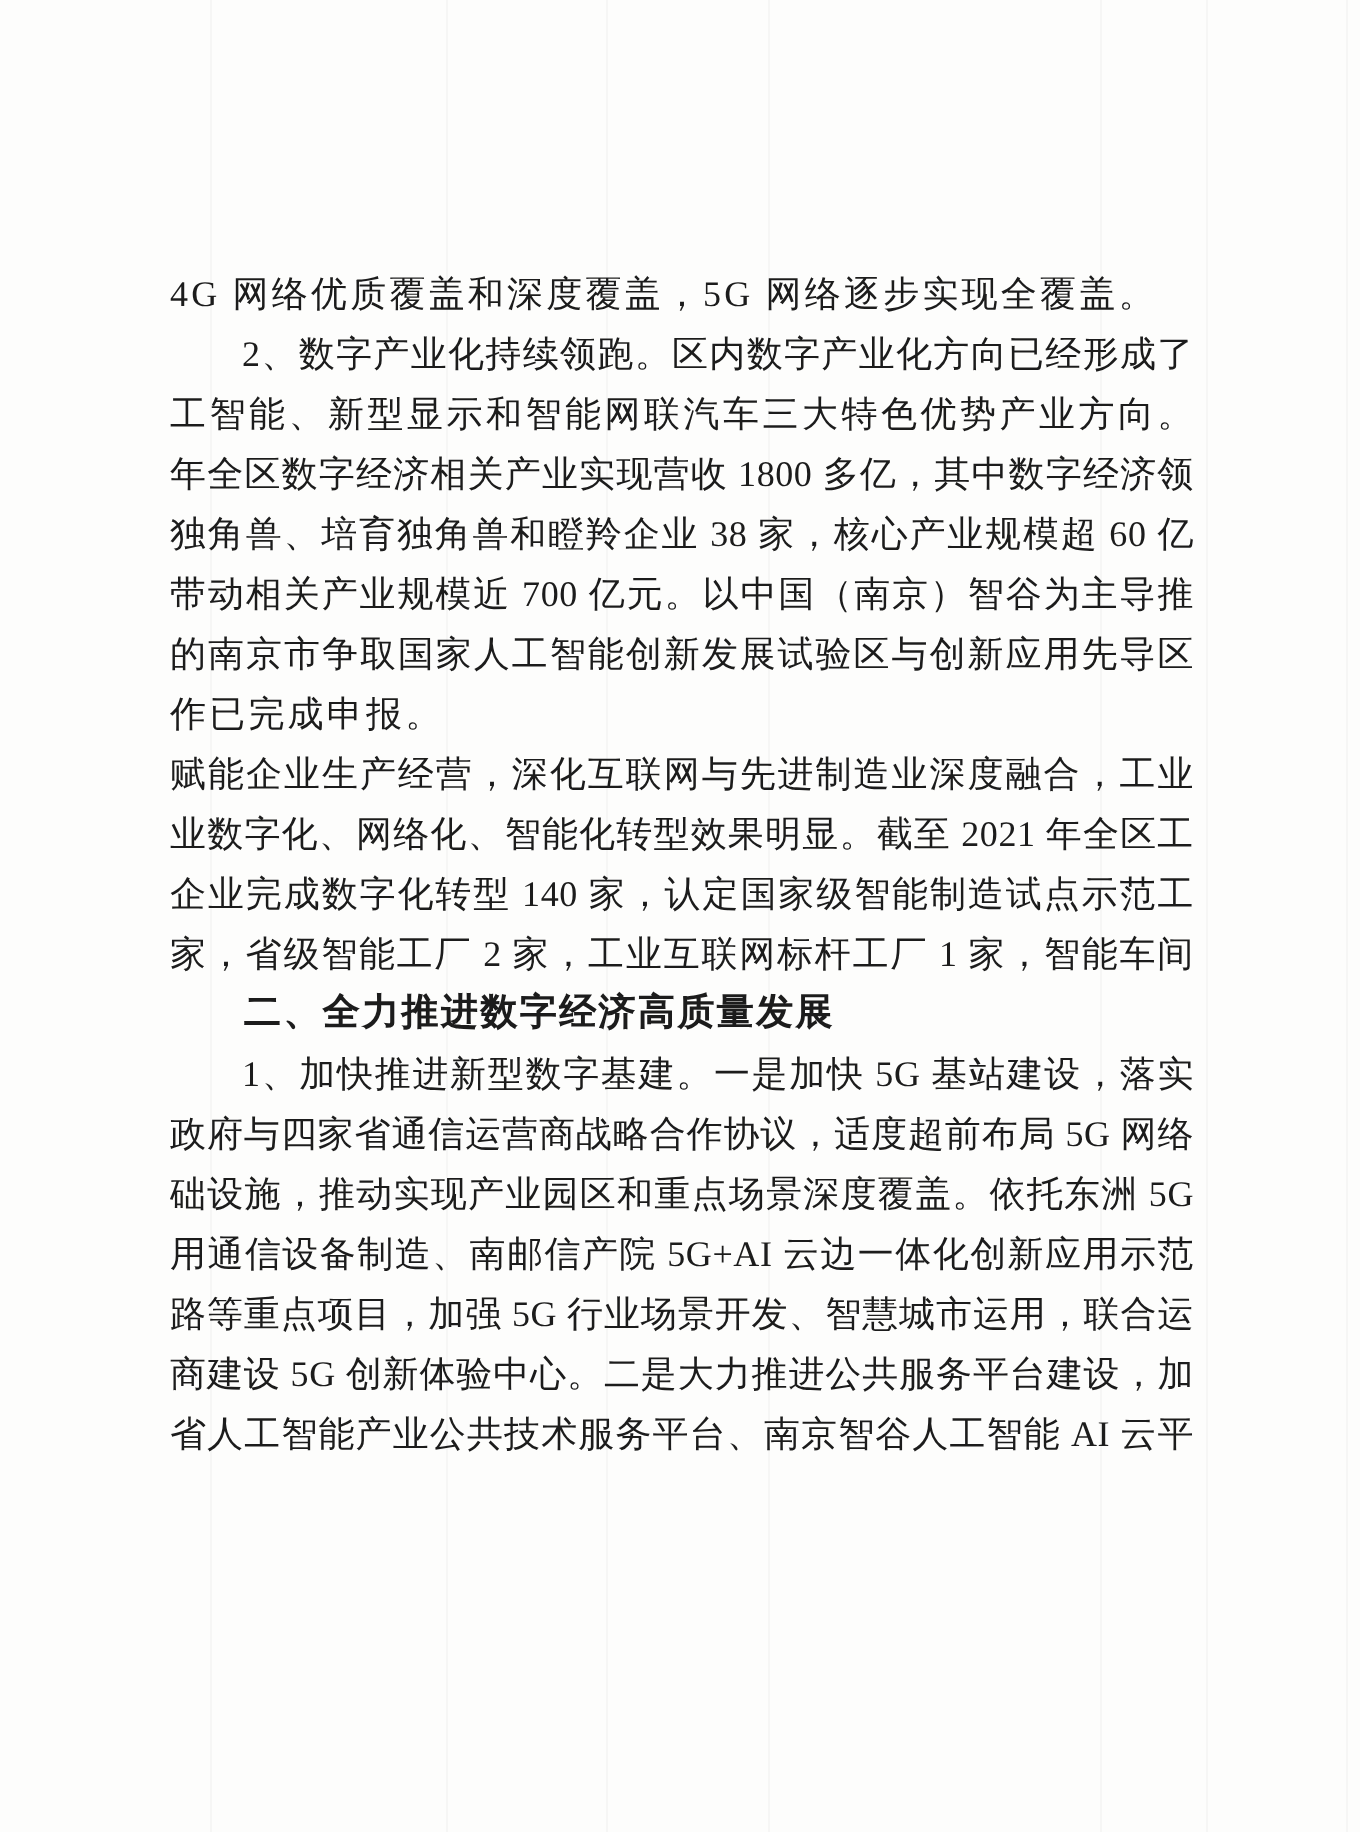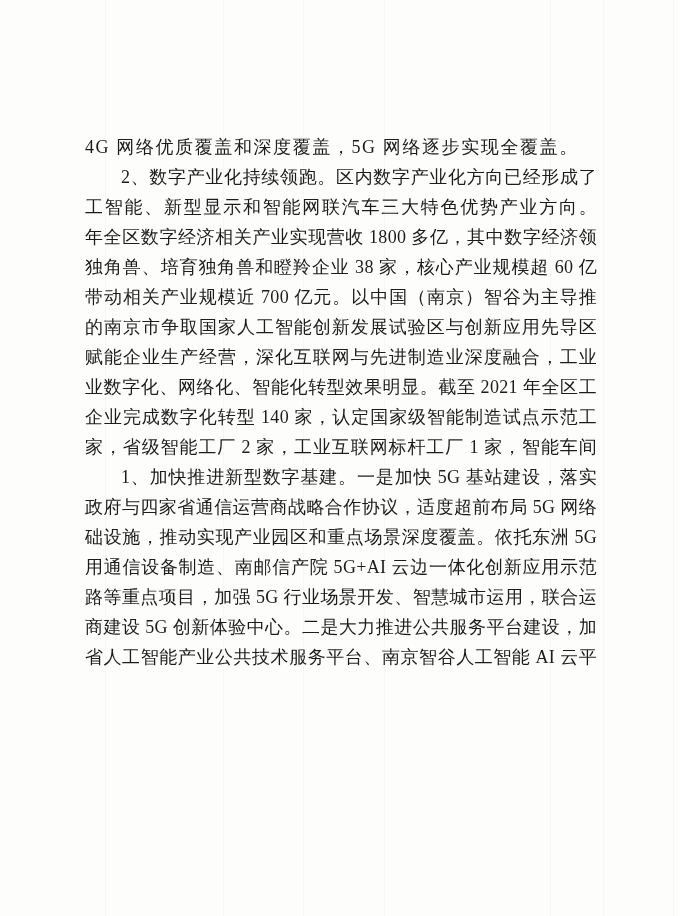--- a/index.html
+++ b/index.html
@@ -81,24 +81,26 @@
   <div class="vline v7"></div>
 
   <div class="textblock">
     <div class="line left">4G 网络优质覆盖和深度覆盖，5G 网络逐步实现全覆盖。</div>
     <div class="line ind">2、数字产业化持续领跑。区内数字产业化方向已经形成了人</div>
     <div class="line">工智能、新型显示和智能网联汽车三大特色优势产业方向。2021</div>
     <div class="line">年全区数字经济相关产业实现营收 1800 多亿，其中数字经济领域</div>
     <div class="line">独角兽、培育独角兽和瞪羚企业 38 家，核心产业规模超 60 亿元，</div>
     <div class="line">带动相关产业规模近 700 亿元。以中国（南京）智谷为主导推进</div>
     <div class="line">的南京市争取国家人工智能创新发展试验区与创新应用先导区工</div>
+    <div class="line left">作已完成申报。</div>
     <div class="line">赋能企业生产经营，深化互联网与先进制造业深度融合，工业企</div>
     <div class="line">业数字化、网络化、智能化转型效果明显。截至 2021 年全区工业</div>
     <div class="line">企业完成数字化转型 140 家，认定国家级智能制造试点示范工厂 1</div>
     <div class="line">家，省级智能工厂 2 家，工业互联网标杆工厂 1 家，智能车间 19</div>
+    <div class="line h ind">二、全力推进数字经济高质量发展</div>
     <div class="line ind">1、加快推进新型数字基建。一是加快 5G 基站建设，落实市</div>
     <div class="line">政府与四家省通信运营商战略合作协议，适度超前布局 5G 网络基</div>
     <div class="line">础设施，推动实现产业园区和重点场景深度覆盖。依托东洲 5G 应</div>
     <div class="line">用通信设备制造、南邮信产院 5G+AI 云边一体化创新应用示范道</div>
     <div class="line">路等重点项目，加强 5G 行业场景开发、智慧城市运用，联合运营</div>
     <div class="line">商建设 5G 创新体验中心。二是大力推进公共服务平台建设，加快</div>
     <div class="line">省人工智能产业公共技术服务平台、南京智谷人工智能 AI 云平台</div>
   </div>
 
 </div>

